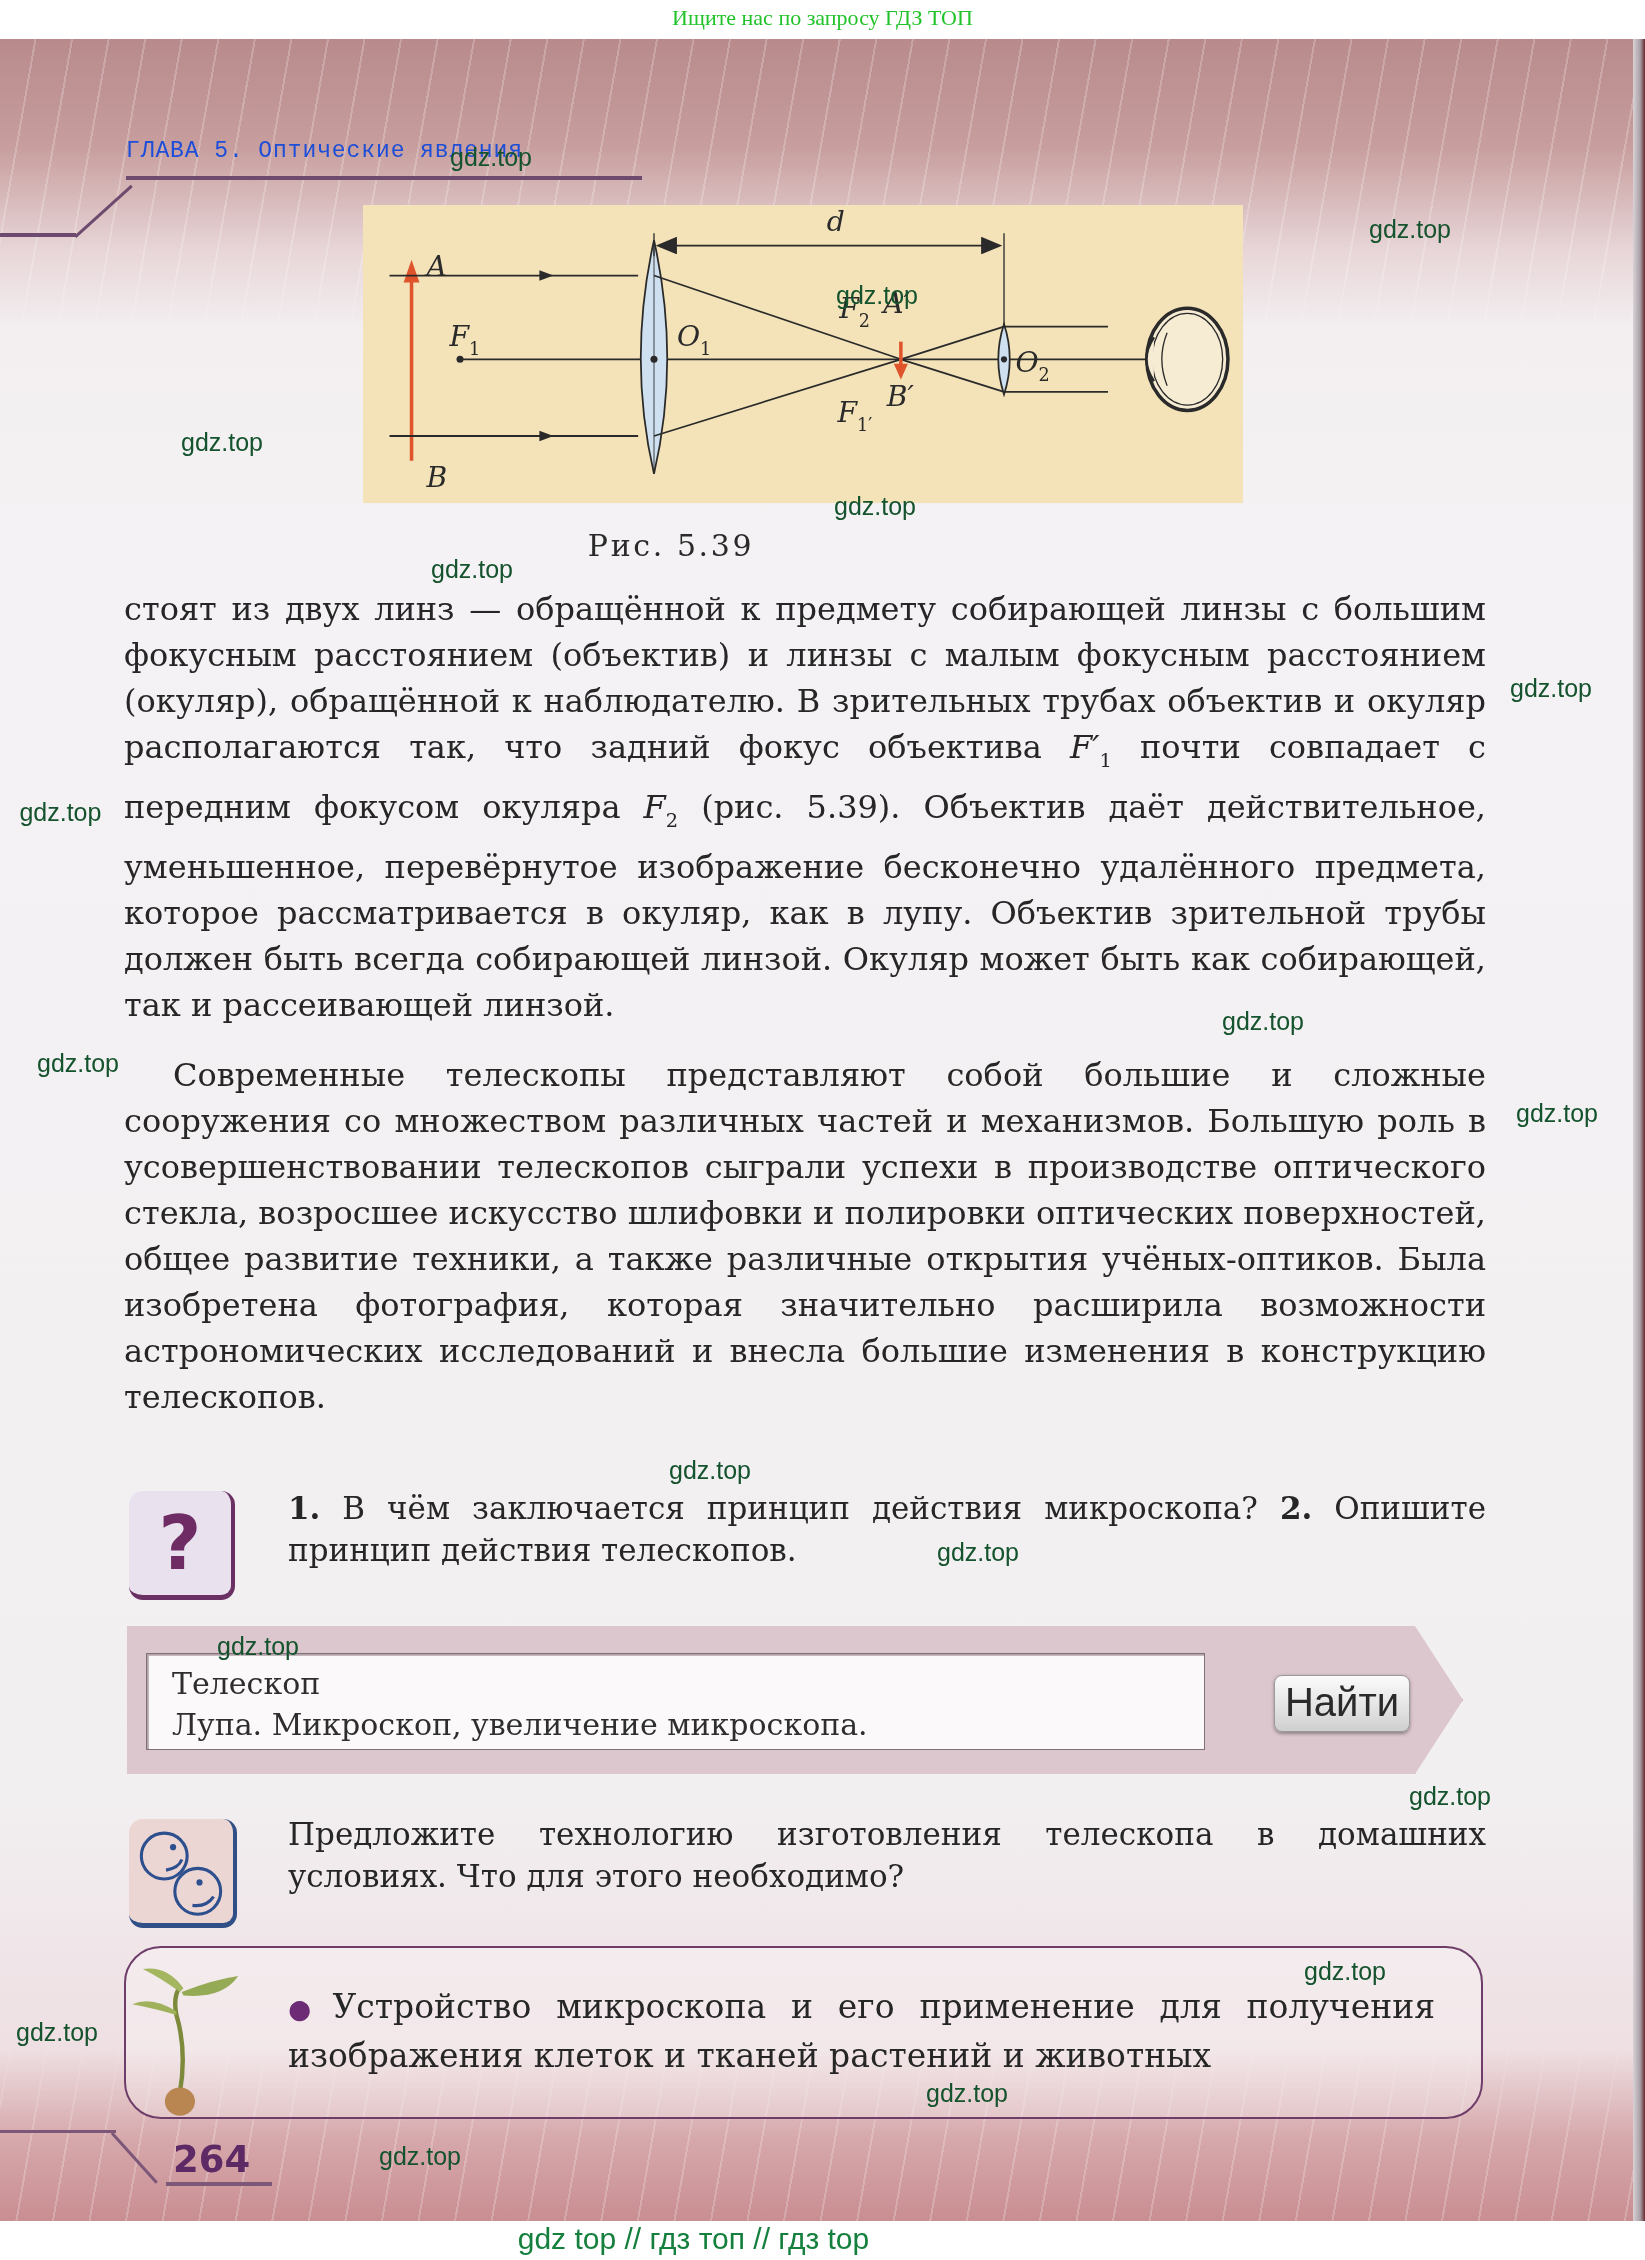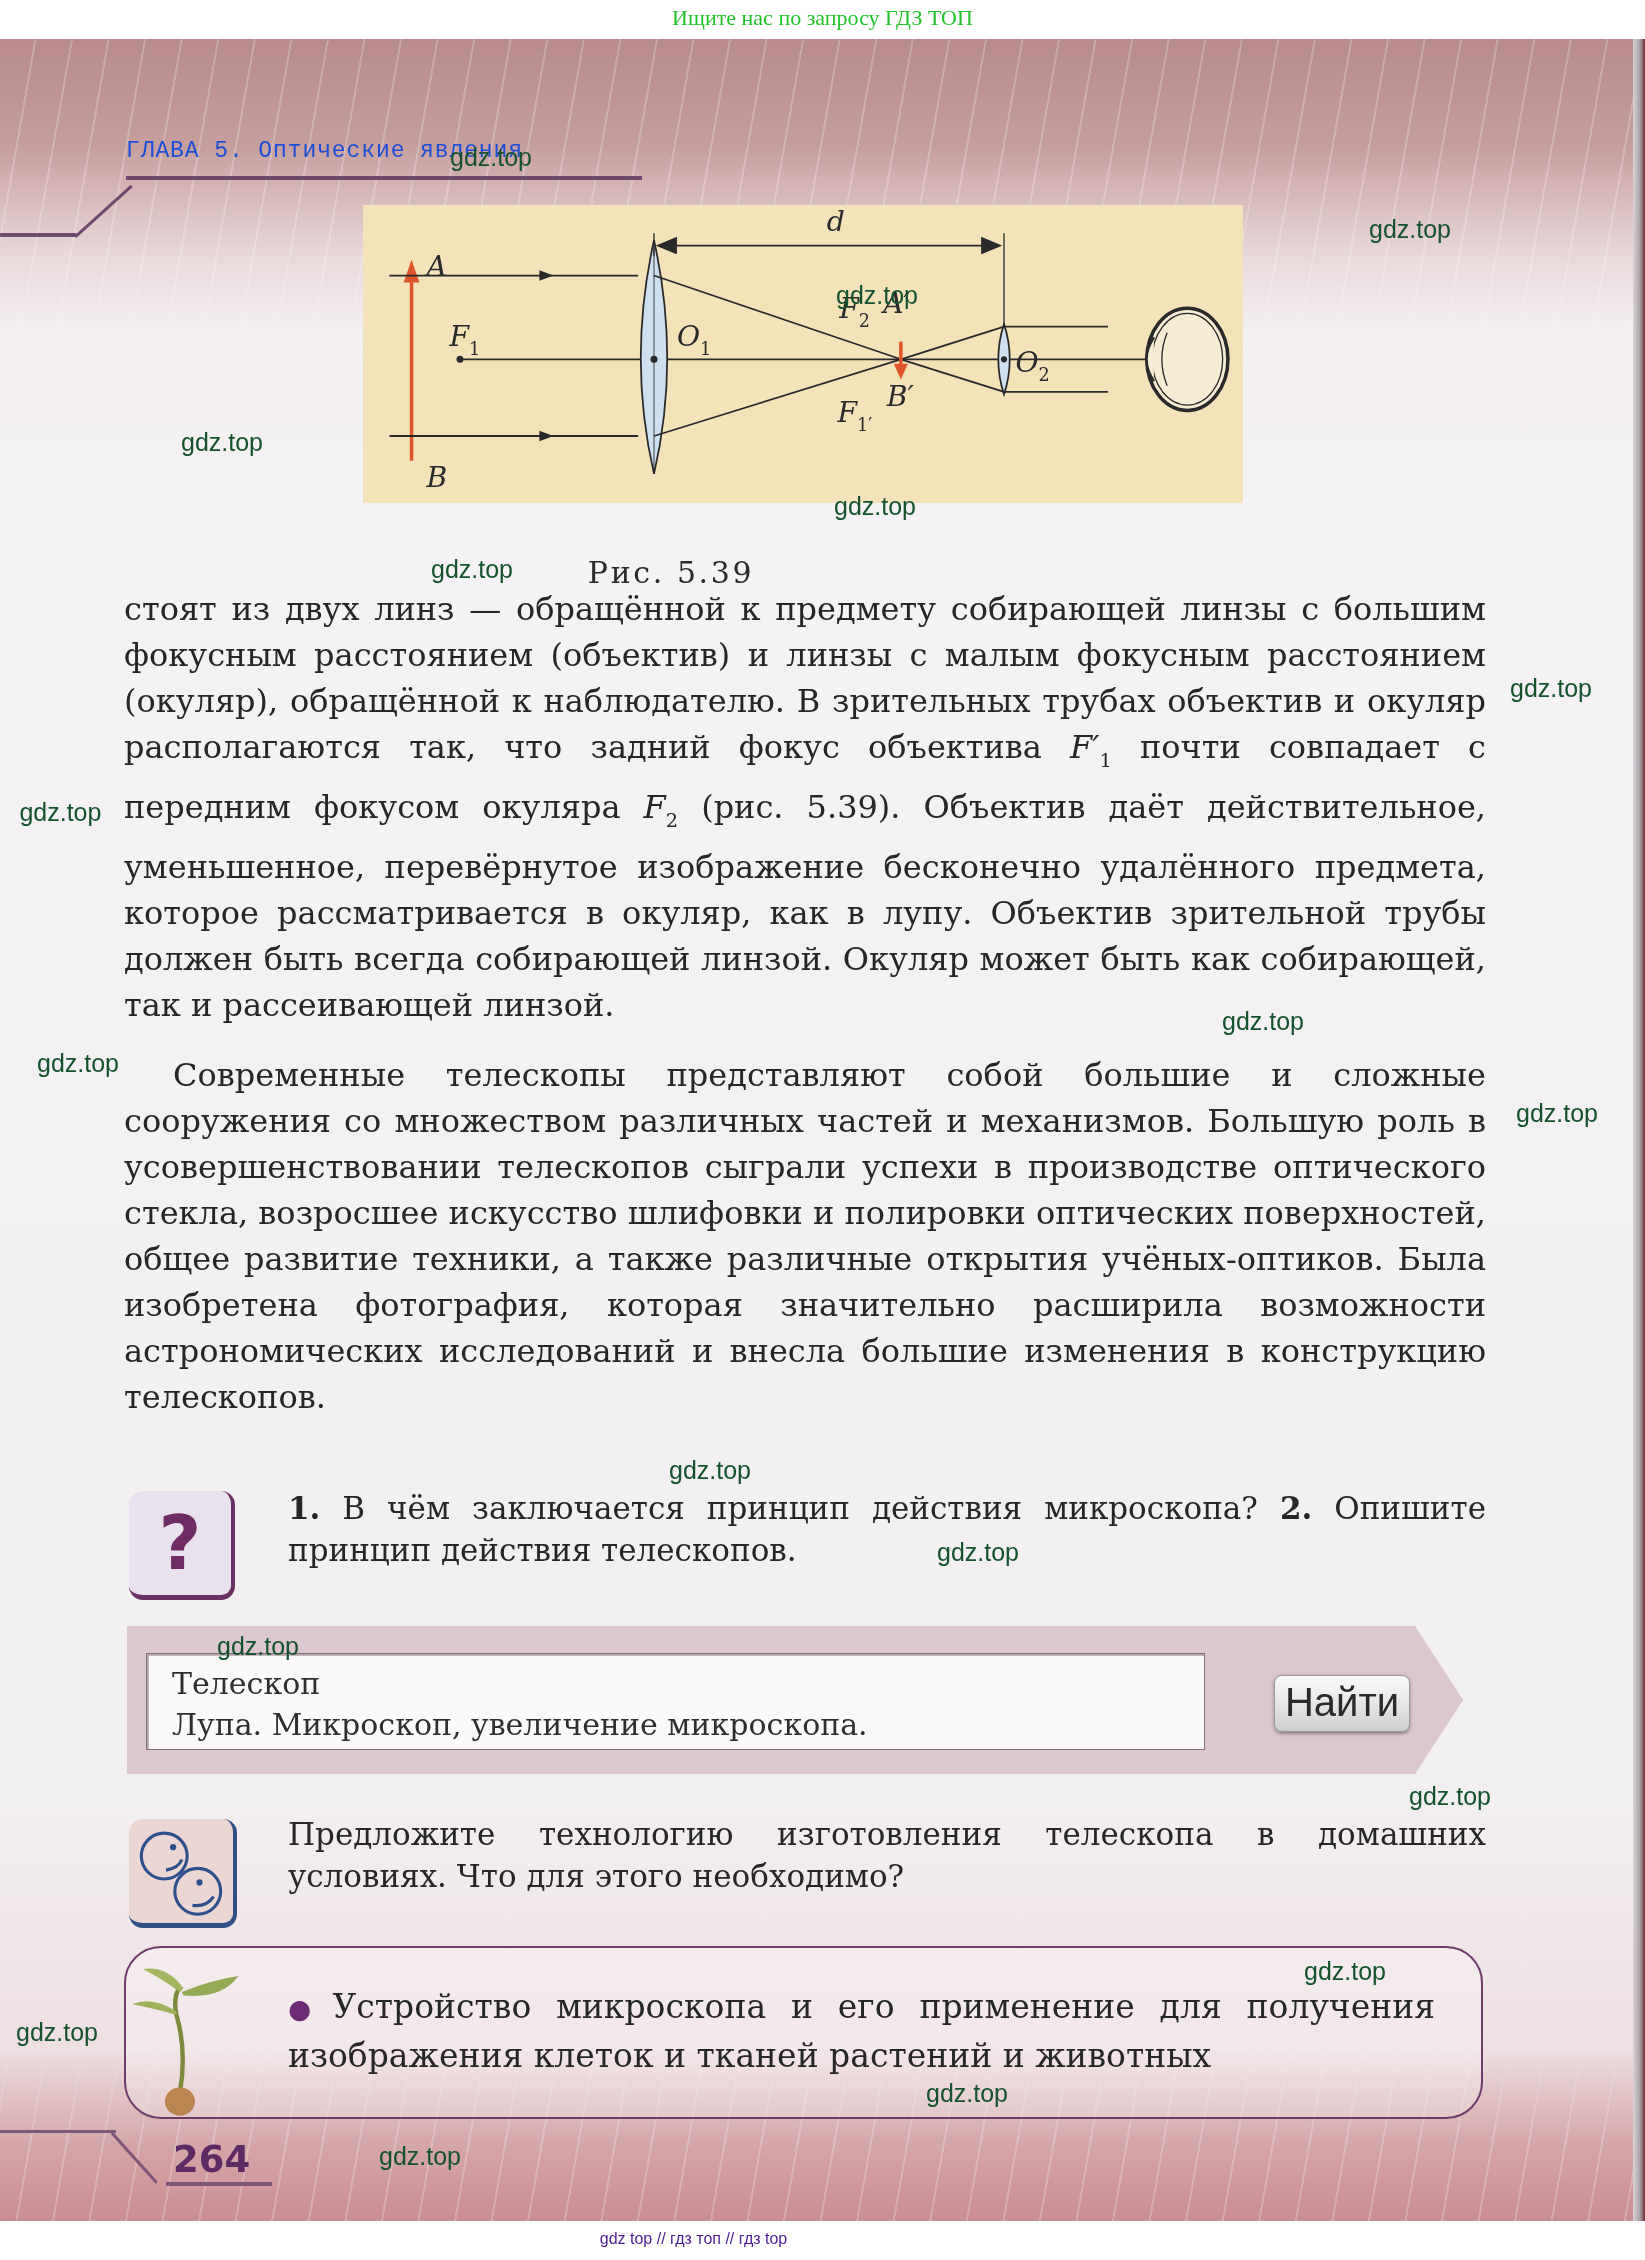--- a/index.html
+++ b/index.html
@@ -10,21 +10,21 @@
   }
   .top-banner {
     position: absolute; left: 0; top: 0; width: 1645px; height: 39px;
     background: #ffffff; text-align: center;
     font-family: Liberation Serif, serif; font-size: 22px; color: #22c32a;
     line-height: 35px;
   }
   .bottom-banner {
     position: absolute; left: 0; top: 2221px; width: 1387px; height: 40px;
     background: #ffffff; text-align: center;
-    font-family: "Liberation Sans", sans-serif; font-size: 16px; color: #4c1d95;
+    font-family: "Liberation Sans", sans-serif; font-size: 30px; color: #15803d;
     line-height: 35px;
   }
   .page {
     position: absolute; left: 0; top: 39px; width: 1645px; height: 2182px;
     background: linear-gradient(180deg, #b88a8c 0px, #c79d9d 106px, #e8d6d8 212px, #f3eff1 291px, #f4f2f4 529px, #f2eff1 1764px, #eedfe2 2011px, #d6a8ab 2100px, #c98e92 2182px);
     overflow: hidden;
   }
   .page::before {
     content: ""; position: absolute; inset: 0;
     background:
@@ -52,21 +52,21 @@
     position: absolute; left: 0; top: 233px; width: 76px; height: 3.5px; background: #6e4a6e;
   }
 
   .figure {
     position: absolute; left: 363px; top: 205px; width: 880px; height: 298px;
     background: #f4e3b9;
   }
   .figure svg { position: absolute; left: 0; top: 0; }
   .fig-caption {
     position: absolute; left: 0; width: 1307px; top: 528px; text-align: center;
-    font-family: "DejaVu Serif", serif; font-size: 30px; color: #2a2a2a; letter-spacing: 2.6px; margin-top: 27px;
+    font-family: "DejaVu Serif", serif; font-size: 30px; color: #2a2a2a; letter-spacing: 2.6px;
   }
   .fig-caption span { display:inline-block; margin-left: 35px; }
 
   .body-text {
     position: absolute; left: 124px; width: 1362px;
     font-family: "DejaVu Serif", serif; font-size: 32px; color: #262626;
     line-height: 46px; text-align: justify;
   }
   .p1 { top: 586px; }
   .p2 { top: 1052px; text-indent: 49px; }

